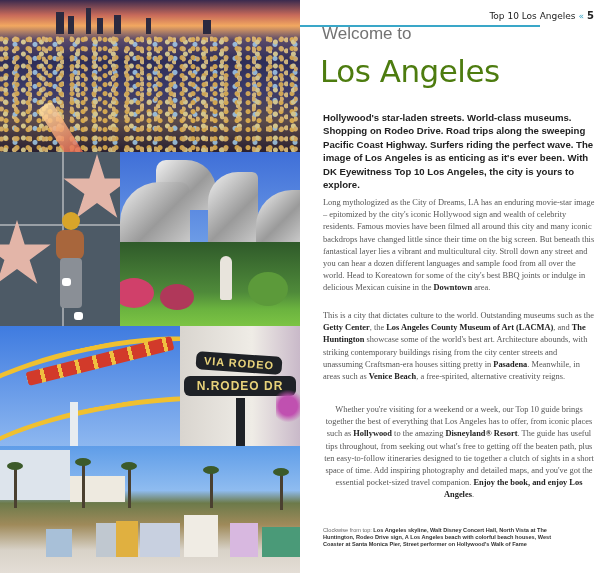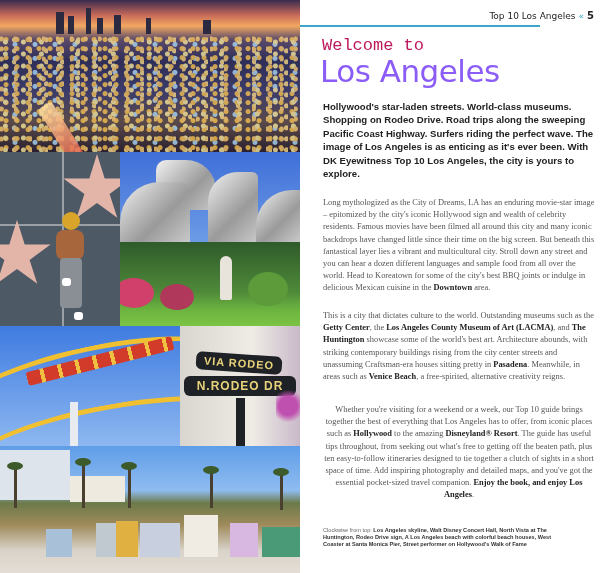--- a/index.html
+++ b/index.html
@@ -68,23 +68,23 @@
     .palm { position: absolute; width: 3px; background: #4a4030; }
     .palm::before { content: ""; position: absolute; left: -7px; top: -6px; width: 16px; height: 8px; border-radius: 50%; background: #3c5a2a; }
 
     
     .page { position: absolute; left: 300px; top: 0; width: 362px; height: 573px; background: #fff; }
     .header-rule { position: absolute; left: 0; top: 25px; width: 240px; height: 2px; background: #3aa7c8; }
     .running-head { position: absolute; right: 68px; top: 10px; font-family: "DejaVu Sans", sans-serif; font-size: 9px; color: #222; white-space: nowrap; }
     .running-head .sep { color: #3aa7c8; margin: 0 3px; }
     .running-head .pno { font-weight: bold; font-size: 10px; }
     .tab { position: absolute; right: 0; top: 0; width: 60px; height: 26px; background: #3aa7c8; }
-    .kicker { position: absolute; left: 22px; top: 36px; font-size: 17px; color: #be185d; font-family: Liberation Mono, monospace; }
-    .title { position: absolute; left: 20px; top: 53px; font-size: 31px; color: #8b5cf6; font-family: "DejaVu Sans", sans-serif; letter-spacing: -0.5px; }
-    .intro { position: absolute; left: 23px; top: 100px; width: 272px; font-size: 9.6px; line-height: 13.4px; font-weight: bold; color: #222; font-family: "Liberation Sans", sans-serif; }
+    .kicker { position: absolute; left: 22px; top: 24px; font-size: 17px; color: #737373; font-family: Liberation Sans, sans-serif; }
+    .title { position: absolute; left: 20px; top: 53px; font-size: 31px; color: #4d7c0f; font-family: "DejaVu Sans", sans-serif; letter-spacing: -0.5px; }
+    .intro { position: absolute; left: 23px; top: 111px; width: 272px; font-size: 9.6px; line-height: 13.4px; font-weight: bold; color: #222; font-family: "Liberation Sans", sans-serif; }
     .body { position: absolute; left: 23px; width: 272px; font-size: 8.4px; line-height: 12.2px; color: #555; font-family: Liberation Serif, serif; margin: 0; }
     .body b { color: #222; }
     #para1 { top: 197px; }
     #para2 { top: 310px; }
     #para3 { top: 404px; text-align: center; }
     .caption { position: absolute; left: 23px; top: 527px; width: 250px; font-size: 5.6px; line-height: 7.2px; color: #666; font-family: "Liberation Sans", sans-serif; }
     .caption b { color: #333; }
   </style>
 </head>
 <body>

